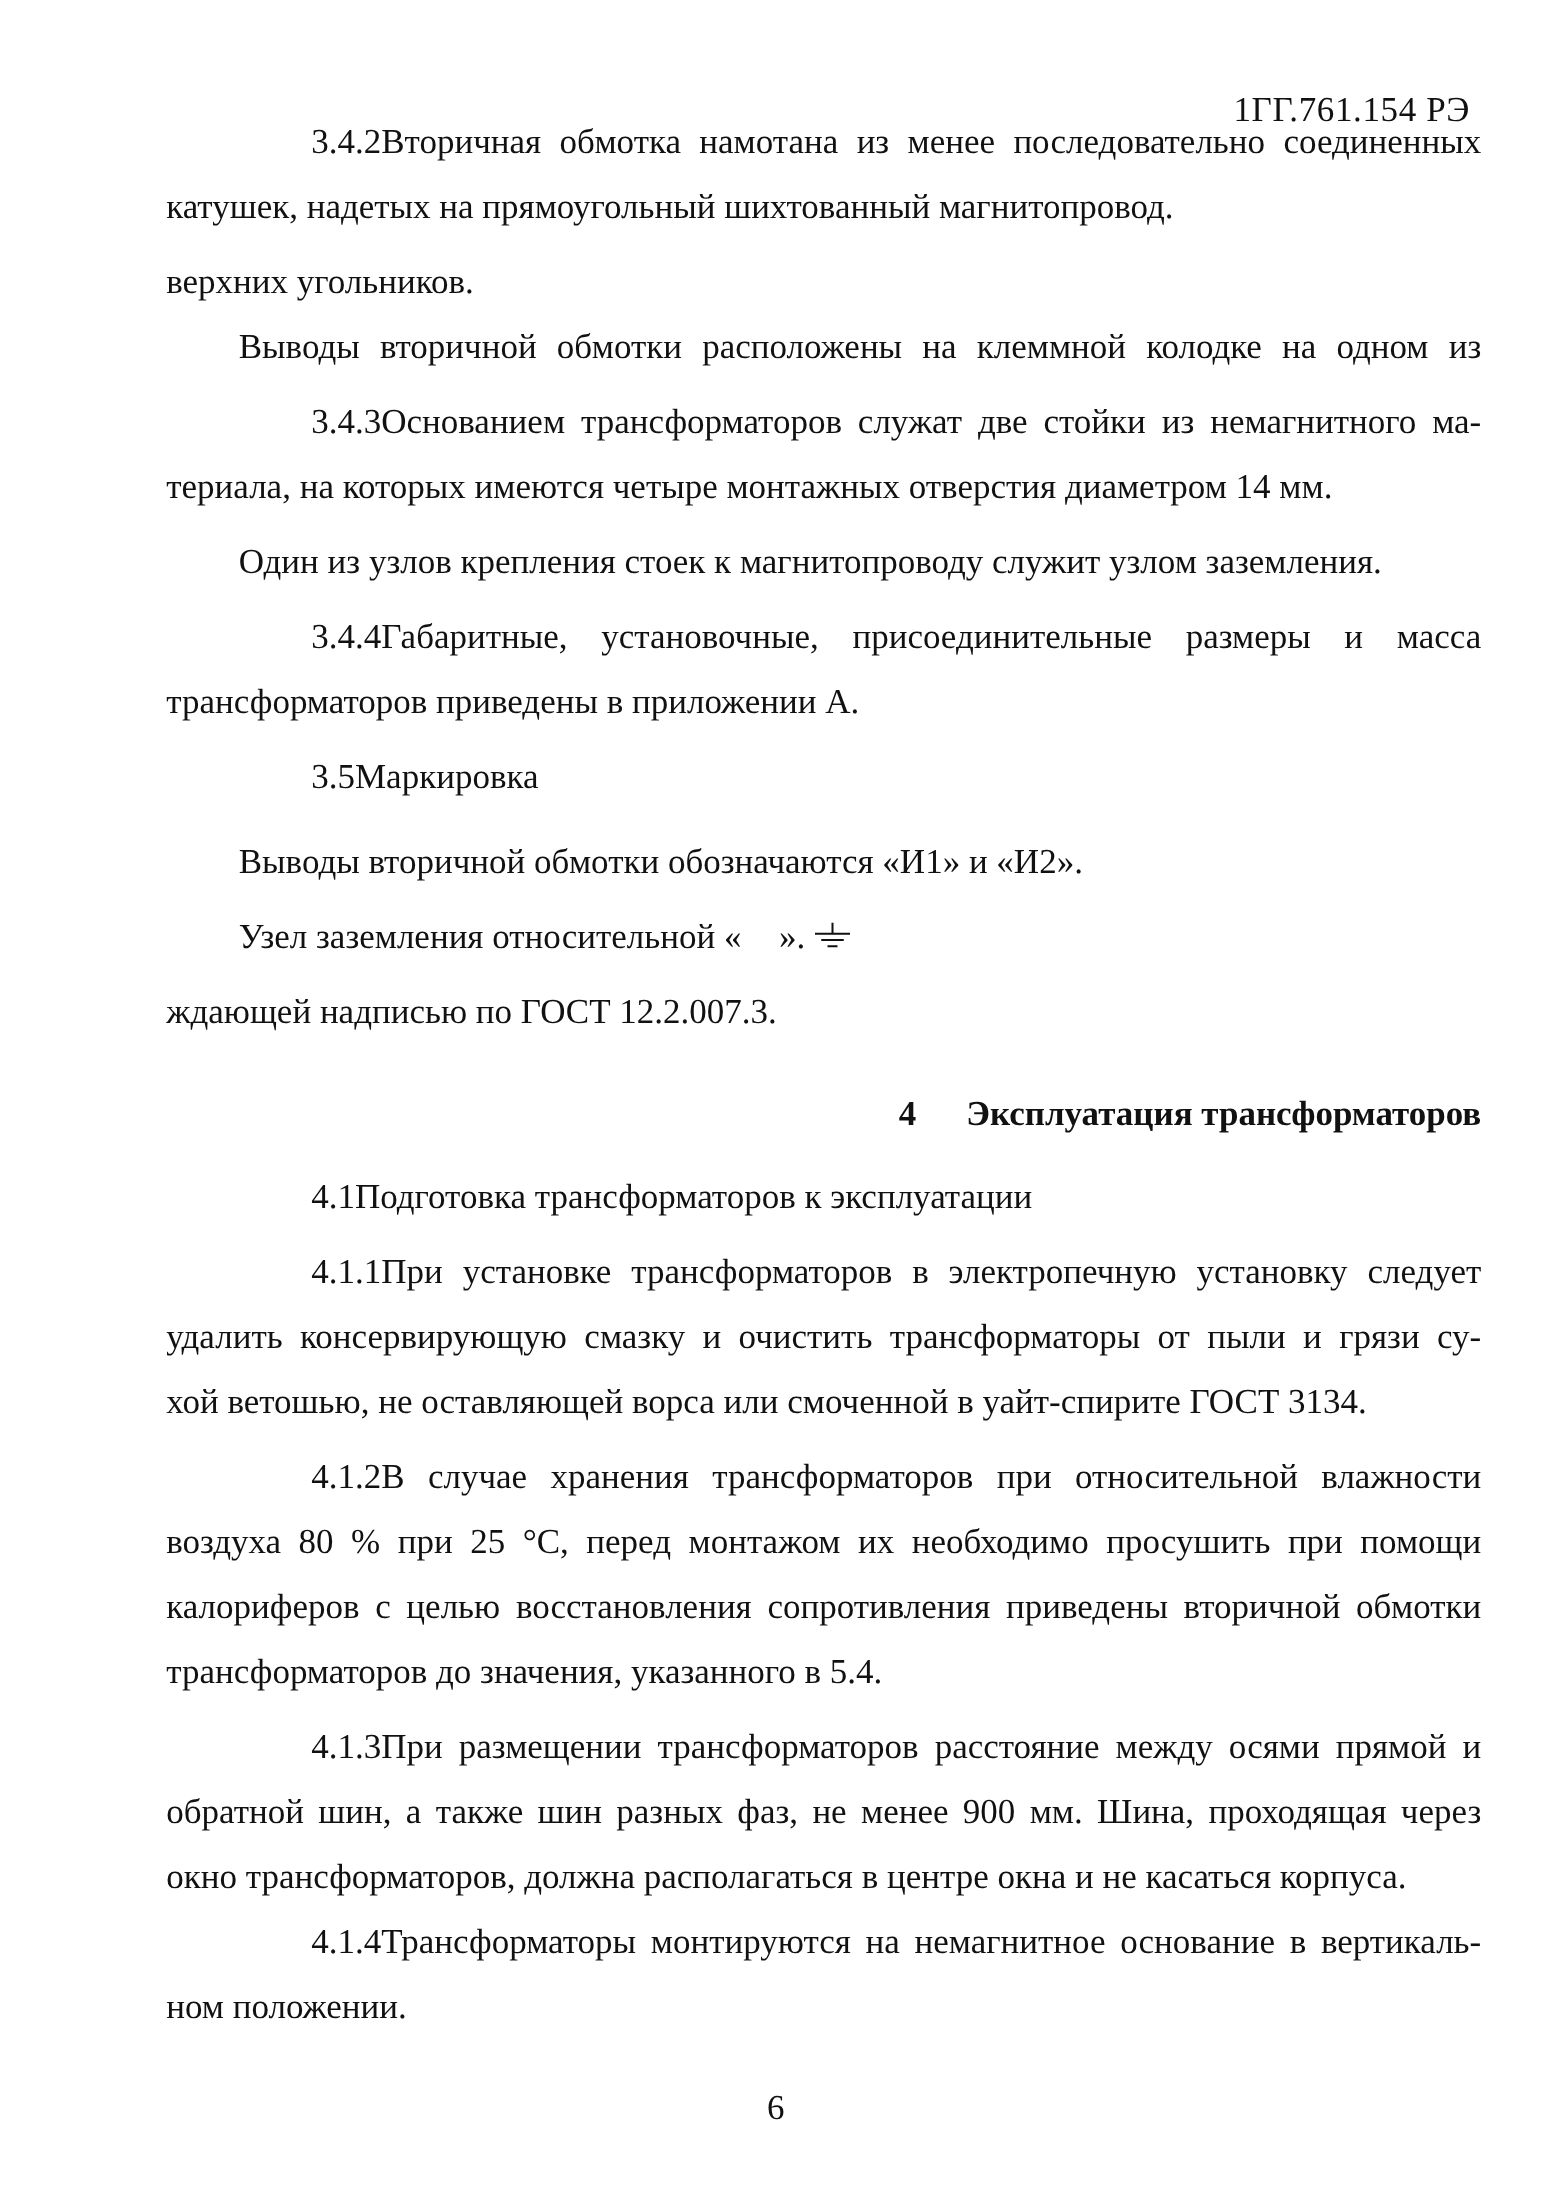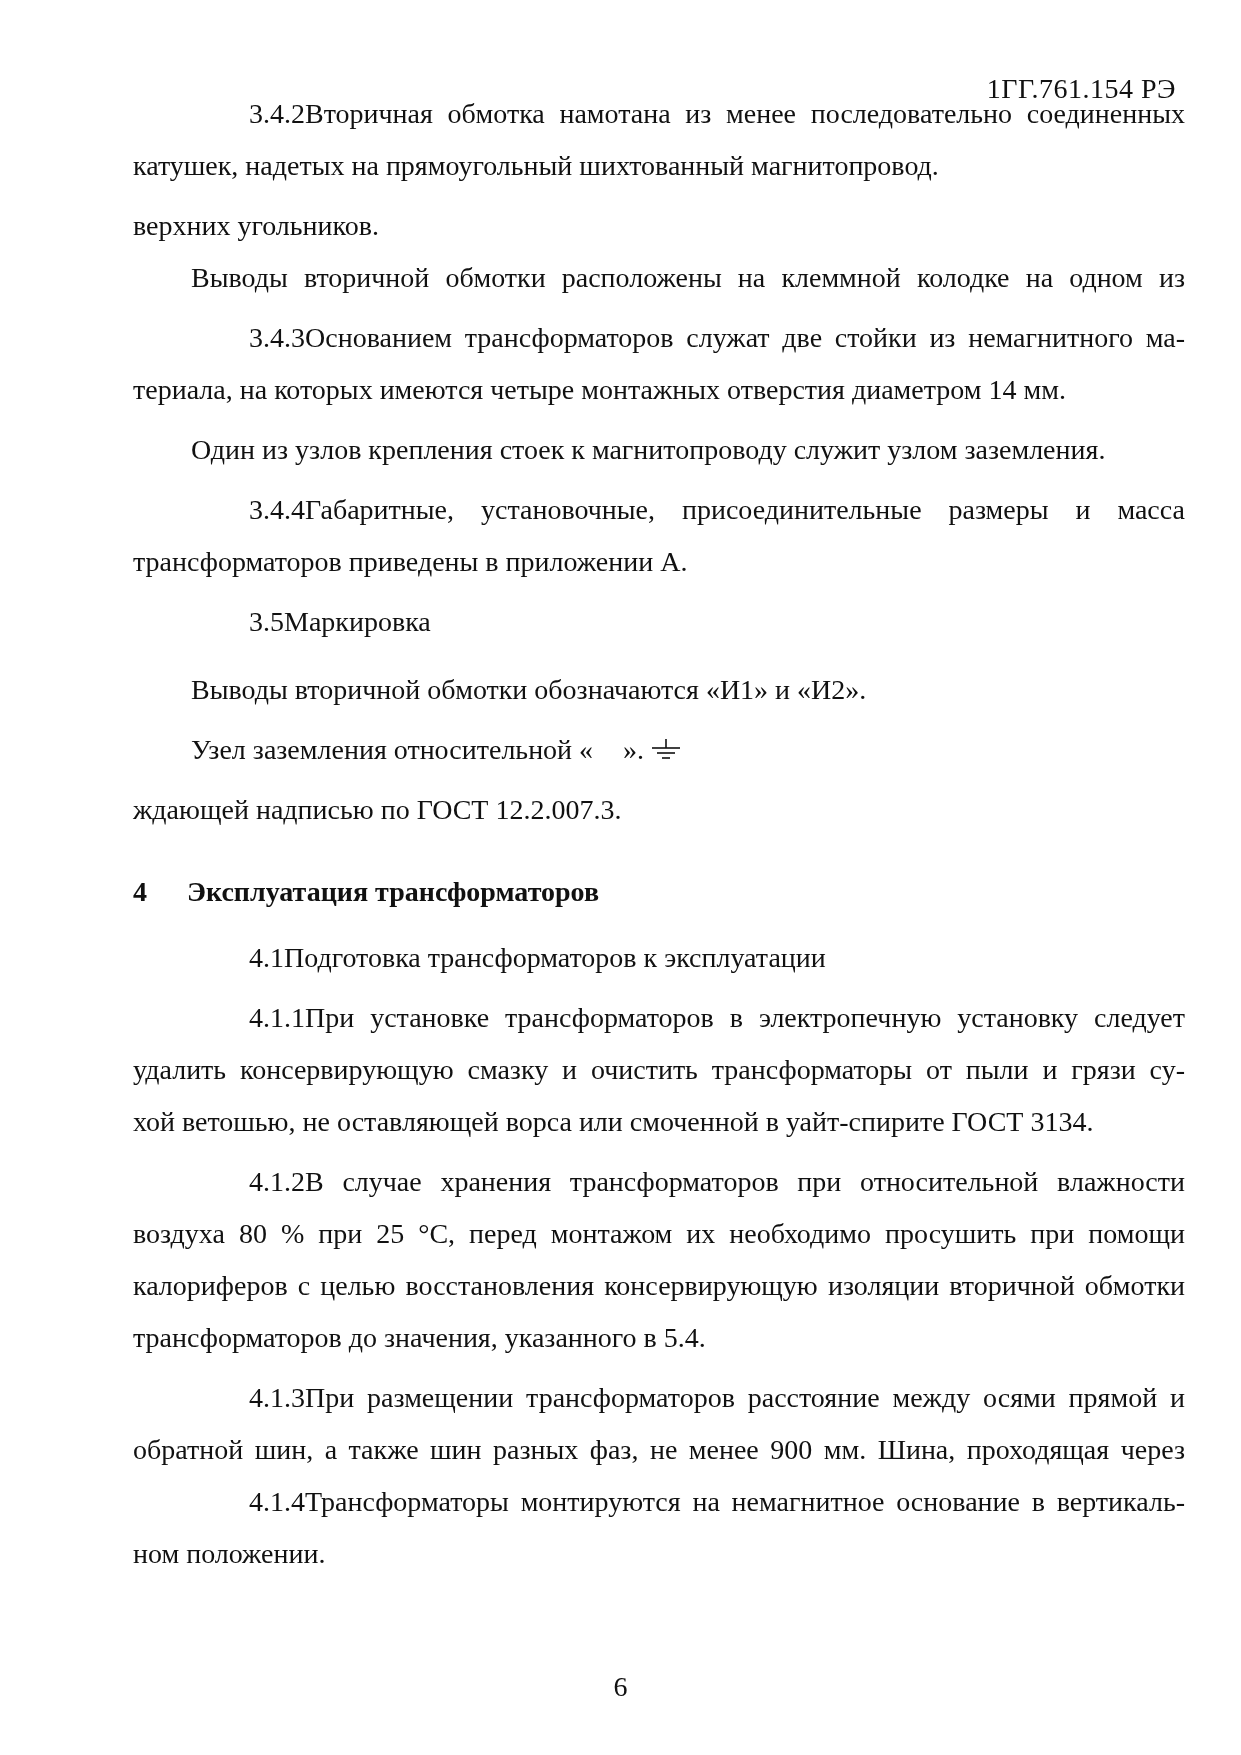--- a/index.html
+++ b/index.html
@@ -55,21 +55,21 @@
       text-indent: 58px;
     }
     .heading-row .num {
       display: inline-block;
       min-width: 90px;
     }
     .section-title {
       margin: 0;
       padding-top: 8px;
       height: 52px;
-      text-align: left;
+      text-align: right;
       font-weight: bold;
       font-size: 28px;
       line-height: 52px;
     }
     .section-title .num {
       display: inline-block;
       margin-right: 40px;
     }
     .gap {
       height: 8px;
@@ -160,28 +160,29 @@
     <div>
       <p class="para spread"><span class="num">4.1.1</span><span>При установке трансформаторов в электропечную установку следует</span></p>
       <p class="para spread" style="text-indent:0">удалить консервирующую смазку и очистить трансформаторы от пыли и грязи су-</p>
       <p class="para" style="text-indent:0">хой ветошью, не оставляющей ворса или смоченной в уайт-спирите ГОСТ 3134.</p>
     </div>
     <div class="gap"></div>
 
     <div>
       <p class="para spread"><span class="num">4.1.2</span><span>В случае хранения трансформаторов при относительной влажности</span></p>
       <p class="para spread" style="text-indent:0">воздуха 80 % при 25 °С, перед монтажом их необходимо просушить при помощи</p>
-      <p class="para spread" style="text-indent:0">калориферов с целью восстановления консервирующую изоляции вторичной обмотки</p>
+      <p class="para spread" style="text-indent:0">калориферов с целью восстановления сопротивления приведены вторичной обмотки</p>
       <p class="para" style="text-indent:0">трансформаторов до значения, указанного в 5.4.</p>
     </div>
     <div class="gap"></div>
 
     <div>
       <p class="para spread"><span class="num">4.1.3</span><span>При размещении трансформаторов расстояние между осями прямой и</span></p>
       <p class="para spread" style="text-indent:0">обратной шин, а также шин разных фаз, не менее 900 мм. Шина, проходящая через</p>
+      <p class="para" style="text-indent:0">окно трансформаторов, должна располагаться в центре окна и не касаться корпуса.</p>
     </div>
 
     <div>
       <p class="para spread"><span class="num">4.1.4</span><span>Трансформаторы монтируются на немагнитное основание в вертикаль-</span></p>
       <p class="para" style="text-indent:0">ном положении.</p>
     </div>
 
   </div>
 
   <div class="page-number">6</div>

